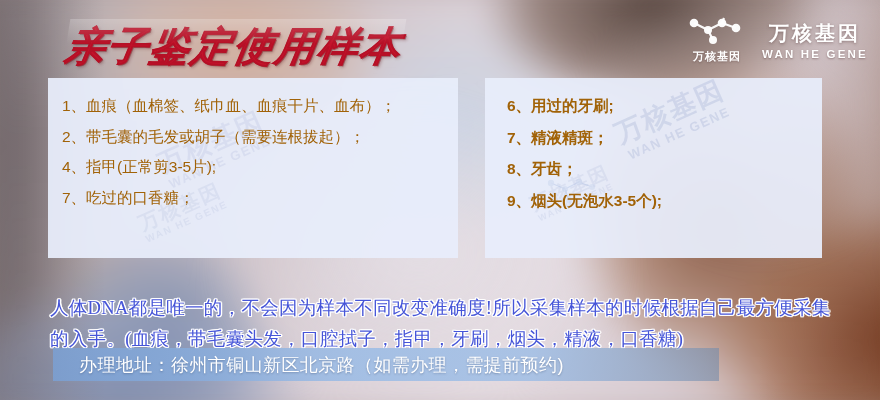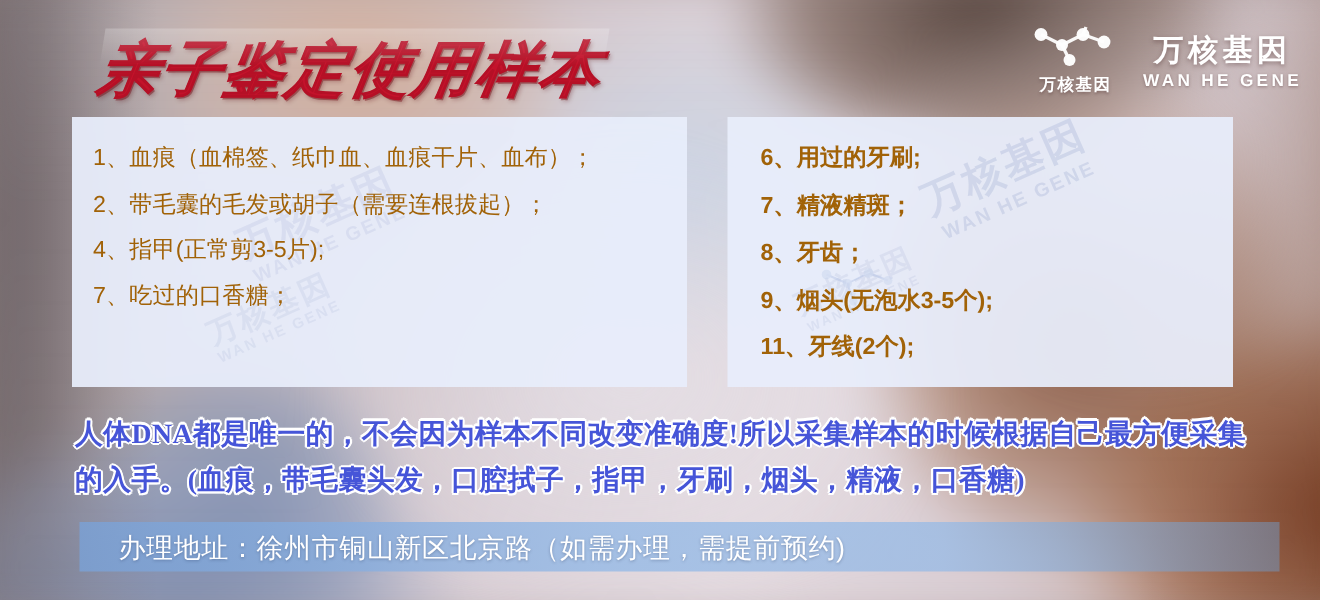--- a/index.html
+++ b/index.html
@@ -132,32 +132,32 @@
   .wm-c { left:130px; top:20px;  color:rgba(120,140,190,.20); }
   .wm-c .wm-cn{font-size:27px}  .wm-c .wm-en{font-size:13px; margin-top:3px}
   .wm-d { left:45px;  top:100px; color:rgba(120,140,190,.12); }
   .wm-d .wm-cn{font-size:19px}  .wm-d .wm-en{font-size:9px; margin-top:2px}
 
   
   .panel-molecule { position:absolute; left:60px; top:95px; z-index:1; opacity:.5; }
 
   
   .para {
-    position:absolute; left:50px; top:275px; width:790px;
+    position:absolute; left:50px; top:293px; width:790px;
     font-family:"Liberation Serif", serif;
-    font-size:18.5px; font-weight:700; line-height:31px;
+    font-size:18.5px; font-weight:400; line-height:31px;
     color:#4655d8; letter-spacing:.3px;
     text-shadow:
       -1px -1px 0 #fff, 1px -1px 0 #fff, -1px 1px 0 #fff, 1px 1px 0 #fff,
       0 -1.4px 0 #fff, 0 1.4px 0 #fff, -1.4px 0 0 #fff, 1.4px 0 0 #fff;
   }
 
   
   .addr {
-    position:absolute; left:53px; top:348px; width:800px; height:33px;
+    position:absolute; left:53px; top:348px; width:666px; height:33px;
     background:linear-gradient(90deg, rgba(122,161,214,.82) 0%, rgba(150,186,230,.80) 45%, rgba(150,186,230,.74) 72%, rgba(118,140,170,.62) 100%);
     display:flex; align-items:center;text-align:right;
   }
   .addr-text {
     font-family:"Liberation Sans", sans-serif;
     font-size:18px; color:#fff; letter-spacing:.4px;
     padding-left:26px; white-space:nowrap;
     text-shadow:0 1px 2px rgba(40,55,90,.35);
   }
 </style>
@@ -241,21 +241,20 @@
           <circle cx="47" cy="14" r="3"></circle>
           <circle cx="24" cy="28" r="2.8"></circle>
         </g>
       </svg>
     </span>
     <div class="panel-list">
       <div class="li">6、用过的牙刷;</div>
       <div class="li">7、精液精斑；</div>
       <div class="li">8、牙齿；</div>
       <div class="li">9、烟头(无泡水3-5个);</div>
-      <div class="li">11、牙线(2个);</div>
     </div>
   </div>
 
   <div class="para">人体DNA都是唯一的，不会因为样本不同改变准确度!所以采集样本的时候根据自己最方便采集的入手。(血痕，带毛囊头发，口腔拭子，指甲，牙刷，烟头，精液，口香糖)</div>
 
   <div class="addr">
     <span class="addr-text">办理地址：徐州市铜山新区北京路（如需办理，需提前预约)</span>
   </div>
 
 </div>

